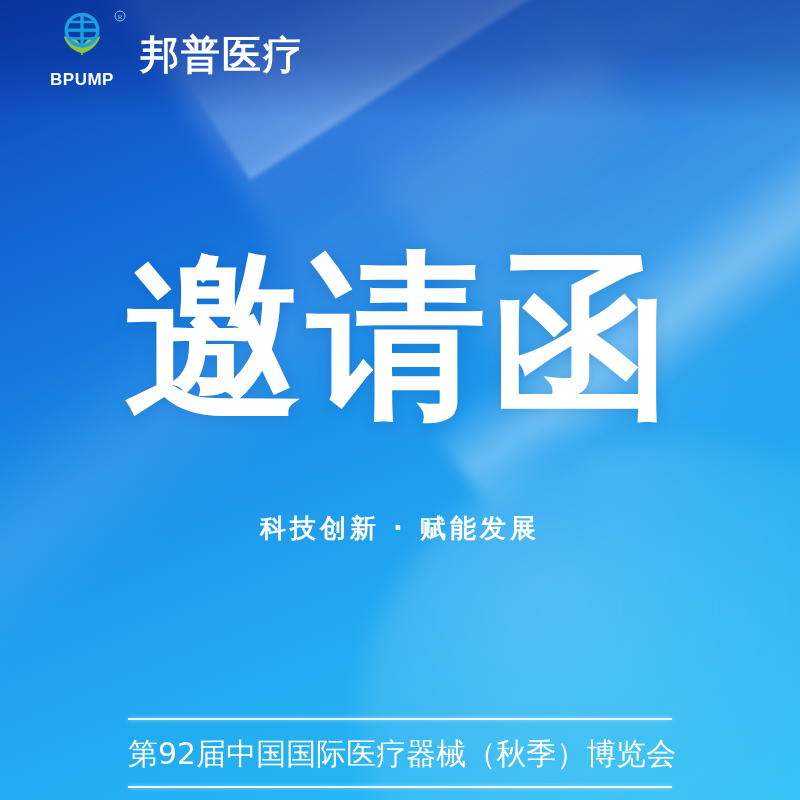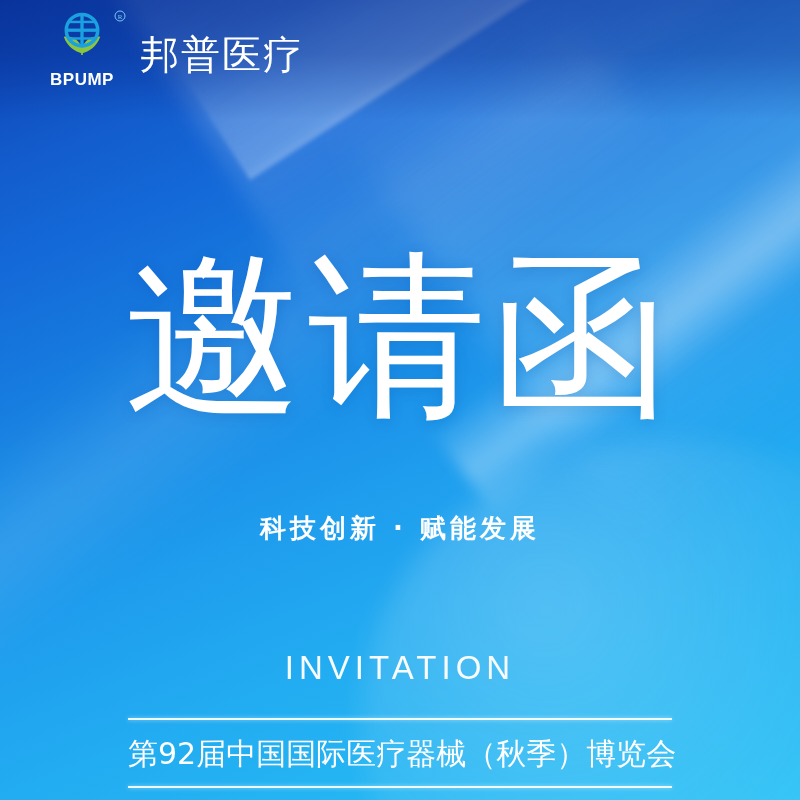--- a/index.html
+++ b/index.html
@@ -177,21 +177,21 @@
     font-size: 17px;
     font-weight: 700;
     letter-spacing: 0.5px;
     line-height: 1;
     margin-top: 11px;
     font-family: "Liberation Sans", sans-serif;
   }
   .brand-cn {
     color: #ffffff;
     font-size: 39px;
-    font-weight: 400;
+    font-weight: 700;
     letter-spacing: 2px;
     line-height: 1;
     white-space: nowrap;
     margin-top: 8px;
     font-family: "DejaVu Sans", "Liberation Sans", sans-serif;
   }
 
   
   .content {
     position: absolute;
@@ -203,21 +203,21 @@
   }
 
   .main-title {
     position: absolute;
     left: 0;
     top: 248px;
     width: 800px;
     text-align: center;
     color: #ffffff;
     font-size: 178px;
-    font-weight: 400;
+    font-weight: 700;
     line-height: 1;
     letter-spacing: 6px;
     white-space: nowrap;
     font-family: "DejaVu Sans", "Liberation Sans", sans-serif;
     text-shadow: 0 2px 14px rgba(8,60,150,0.18);
   }
 
   .subtitle {
     position: absolute;
     left: 0;
@@ -313,21 +313,20 @@
     </div>
 
     <div class="brand-cn">邦普医疗</div>
   </div>
 
   <div class="content">
     <div class="main-title">邀请函</div>
 
     <div class="subtitle">科技创新 · 赋能发展</div>
 
-    <div class="invitation-en">INVITATION</div>
   </div>
 
   <div class="footer">
     <div class="rule"></div>
     <div class="footer-text">第92届中国国际医疗器械（秋季）博览会</div>
     <div class="rule"></div>
   </div>
 
 </div>
 

